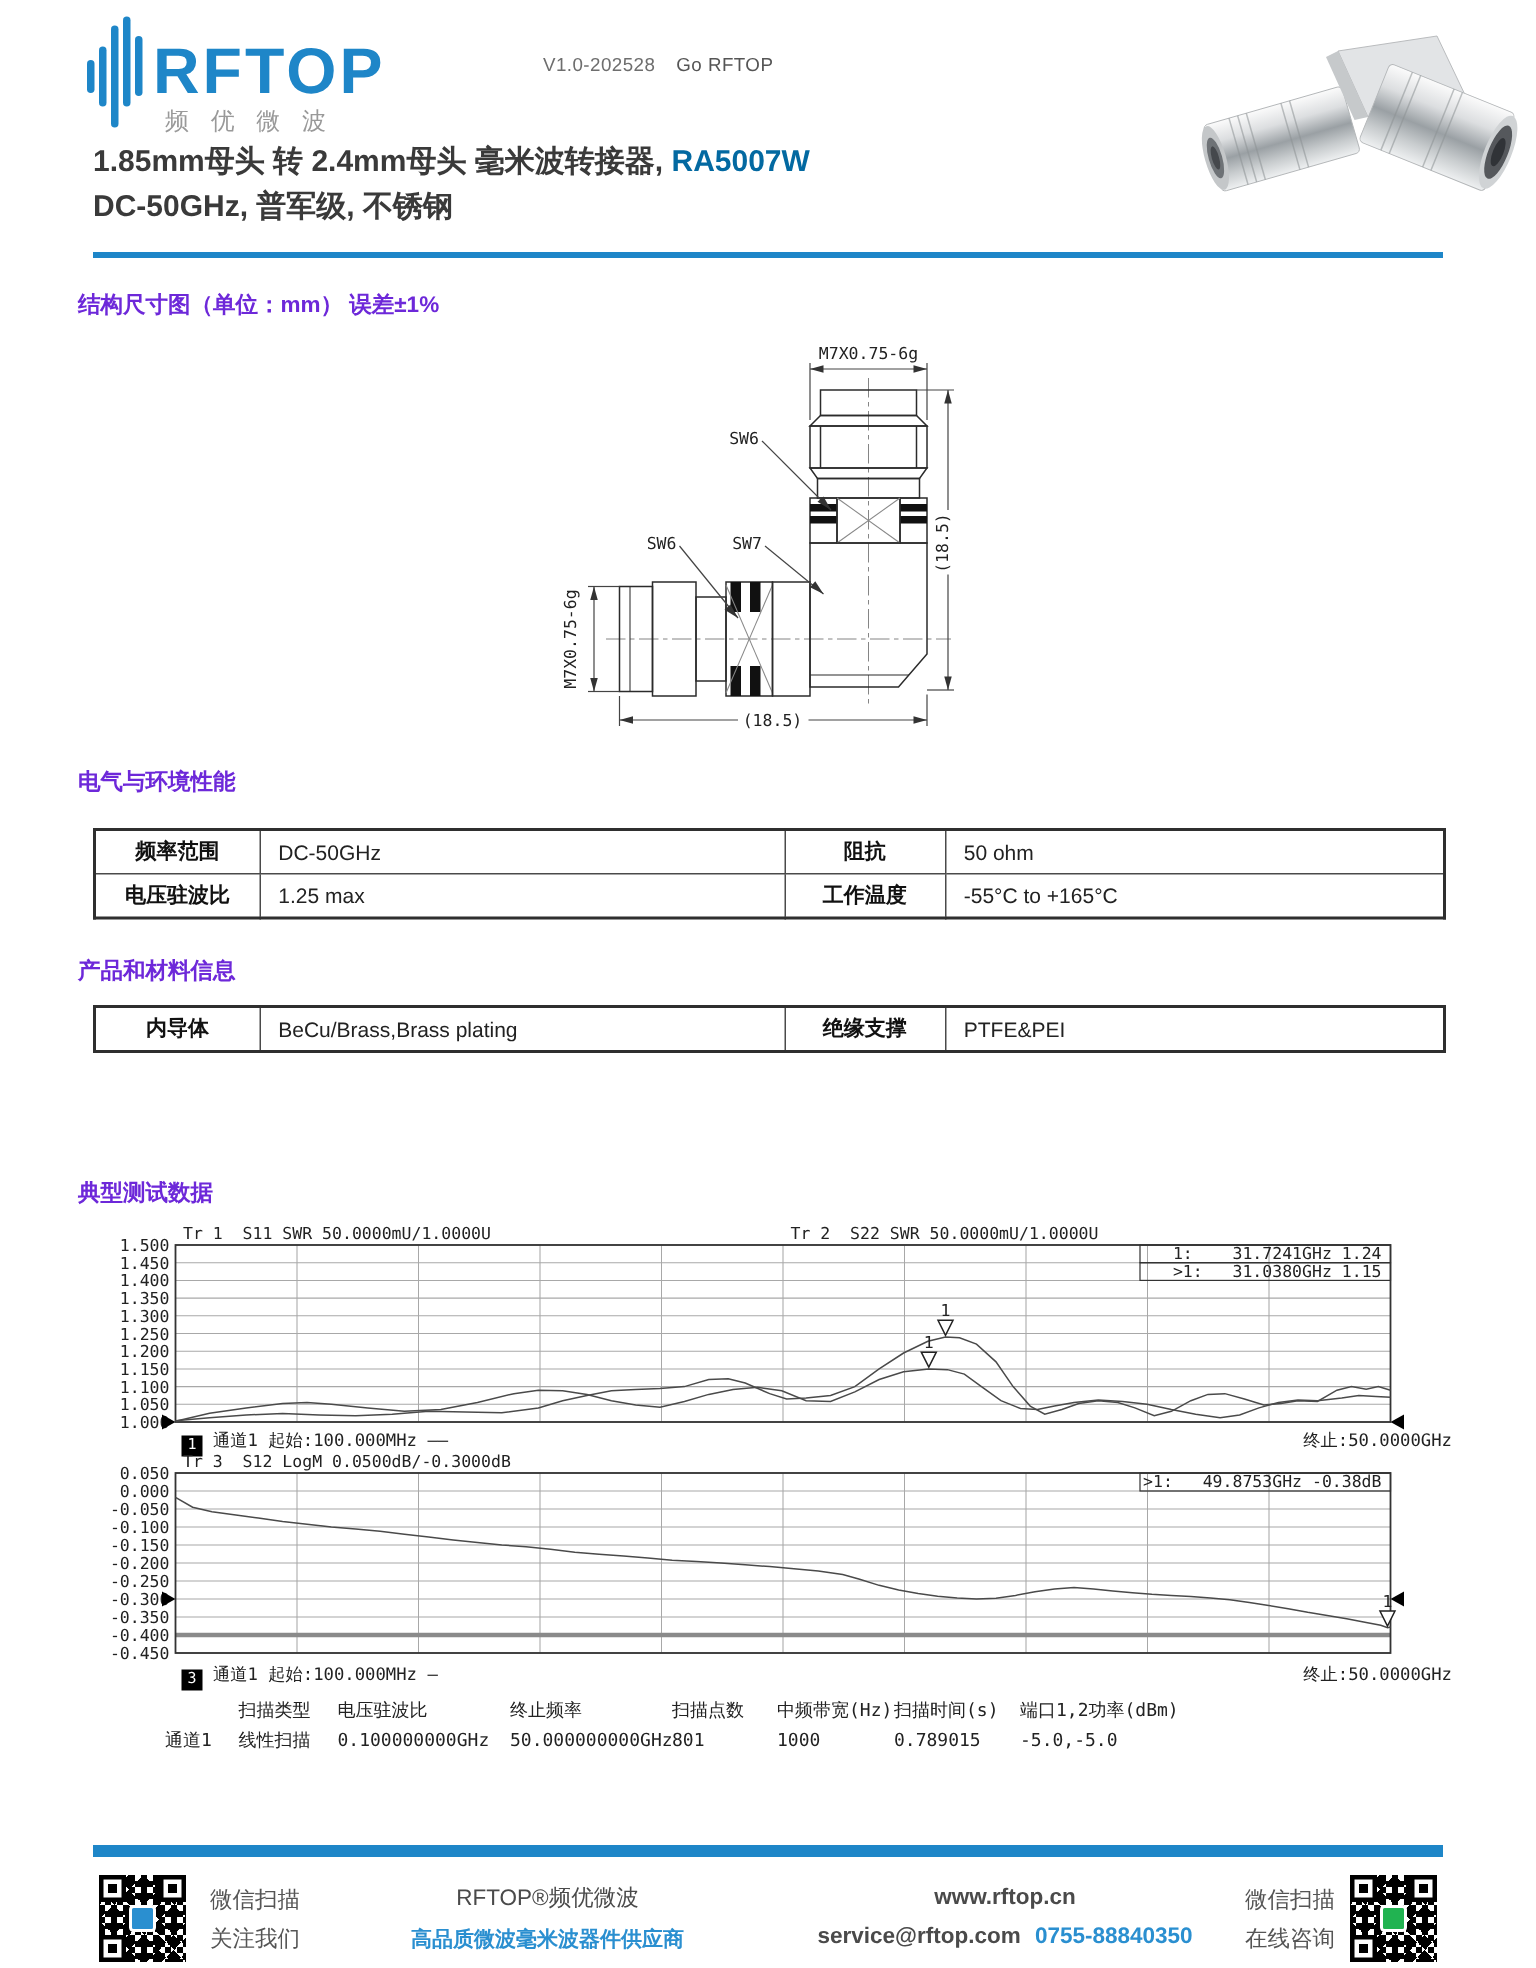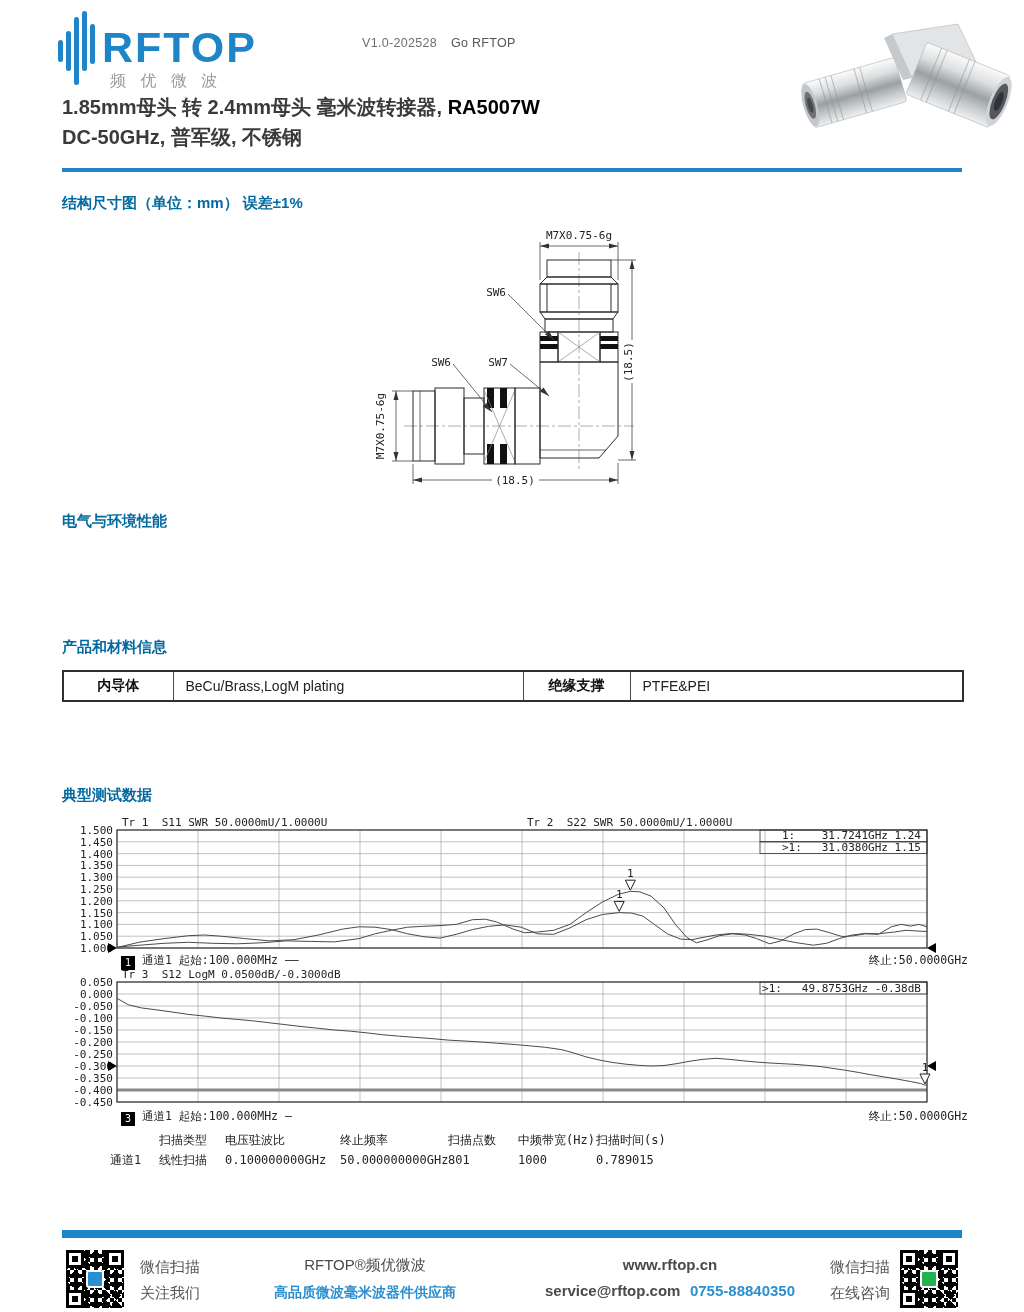--- a/index.html
+++ b/index.html
@@ -3,24 +3,24 @@
 <meta charset="utf-8">
 <style>
   html,body{margin:0;padding:0;background:#e8e8e8;}
   .page{position:relative;width:1024px;height:1312px;background:#fff;margin:0 auto;
         font-family:"Liberation Sans","DejaVu Sans",sans-serif;color:#3a3a3a;overflow:hidden;}
   .abs{position:absolute;}
   
   .version{top:36px;left:362px;font-size:12.5px;color:#6e6e6e;letter-spacing:.3px;}
   .version b{font-weight:400;color:#555;margin-left:14px;}
   .title1{top:94px;left:62px;font-size:20px;font-weight:700;color:#3a3a3a;}
-  .title1 .pn{color:#000000;}
+  .title1 .pn{color:#0369a1;}
   .title2{top:124px;left:62px;font-size:20px;font-weight:700;color:#3a3a3a;}
   .divider{top:168px;left:62px;width:900px;height:4px;background:#1e86c8;}
-  .sec-title{left:62px;font-size:15px;font-weight:700;color:#0369a1;}
+  .sec-title{left:52px;font-size:15px;font-weight:700;color:#6d28d9;}
   
   table.spec{position:absolute;left:62px;width:900px;border-collapse:collapse;table-layout:fixed;
              border:2px solid #2f2f2f;font-size:14px;}
   table.spec td{border:1px solid #4a4a4a;height:28px;padding:0 0 0 12px;color:#222;}
   table.spec td.lbl{font-weight:700;text-align:center;padding:0;color:#111;}
   col.c1{width:110px}col.c2{width:350px}col.c3{width:107px}col.c4{width:333px}
   
   .chart{position:absolute;left:80px;width:874px;}
   .mono, .tick{font-family:"DejaVu Sans Mono","Liberation Mono",monospace;}
   .tr-title{position:absolute;top:0;font-size:11px;color:#222;white-space:pre;}
@@ -225,33 +225,55 @@
       <polygon points="234,112 225,106.5 229,103"></polygon>
       <polygon points="172,184 163,178.5 167,175"></polygon>
       <polygon points="229,168 220,163.5 223.5,159.5"></polygon>
     </g>
     <text x="186" y="68" fill="#222" stroke="none" text-anchor="end">SW6</text>
     <text x="131" y="138" fill="#222" stroke="none" text-anchor="end">SW6</text>
     <text x="188" y="138" fill="#222" stroke="none" text-anchor="end">SW7</text>
   </svg>
 
   <div class="abs sec-title" style="top:512px">电气与环境性能</div>
+  <table class="spec" style="top:552px">
+    <colgroup>
+        <col class="c1">
+        <col class="c2">
+        <col class="c3">
+        <col class="c4">
+      </colgroup>
+    <tbody>
+        <tr>
+      <td class="lbl">频率范围</td>
+      <td>DC-50GHz</td>
+      <td class="lbl">阻抗</td>
+      <td>50 ohm</td>
+    </tr>
+    <tr>
+      <td class="lbl">电压驻波比</td>
+      <td>1.25 max</td>
+      <td class="lbl">工作温度</td>
+      <td>-55°C to +165°C</td>
+    </tr>
+  </tbody>
+    </table>
 
   <div class="abs sec-title" style="top:638px">产品和材料信息</div>
   <table class="spec" style="top:670px">
     <colgroup>
         <col class="c1">
         <col class="c2">
         <col class="c3">
         <col class="c4">
       </colgroup>
     <tbody>
     <tr>
       <td class="lbl">内导体</td>
-      <td>BeCu/Brass,LogM plating</td>
+      <td>BeCu/Brass,Brass plating</td>
       <td class="lbl">绝缘支撑</td>
       <td>PTFE&amp;PEI</td>
     </tr>
   </tbody>
     </table>
 
   <div class="abs sec-title" style="top:786px">典型测试数据</div>
 
   <div class="chart" style="top:816px;height:152px">
     <div class="tr-title mono t1">Tr 1  S11 SWR 50.0000mU/1.0000U</div>
@@ -388,20 +410,24 @@
       <div>801</div>
     </div>
     <div class="col">
       <div>中频带宽(Hz)</div>
       <div>1000</div>
     </div>
     <div class="col">
       <div>扫描时间(s)</div>
       <div>0.789015</div>
     </div>
+    <div class="col">
+      <div>端口1,2功率(dBm)</div>
+      <div>-5.0,-5.0</div>
+    </div>
   </div>
 
   <div class="abs fbar"></div>
 
   <div class="abs qr" style="left:66px;top:1250px">
     <div class="f tl"></div>
       <div class="f tr"></div>
     <div class="f bl"></div>
     <div class="logo" style="background:#2a8fd0"></div>
   </div>

